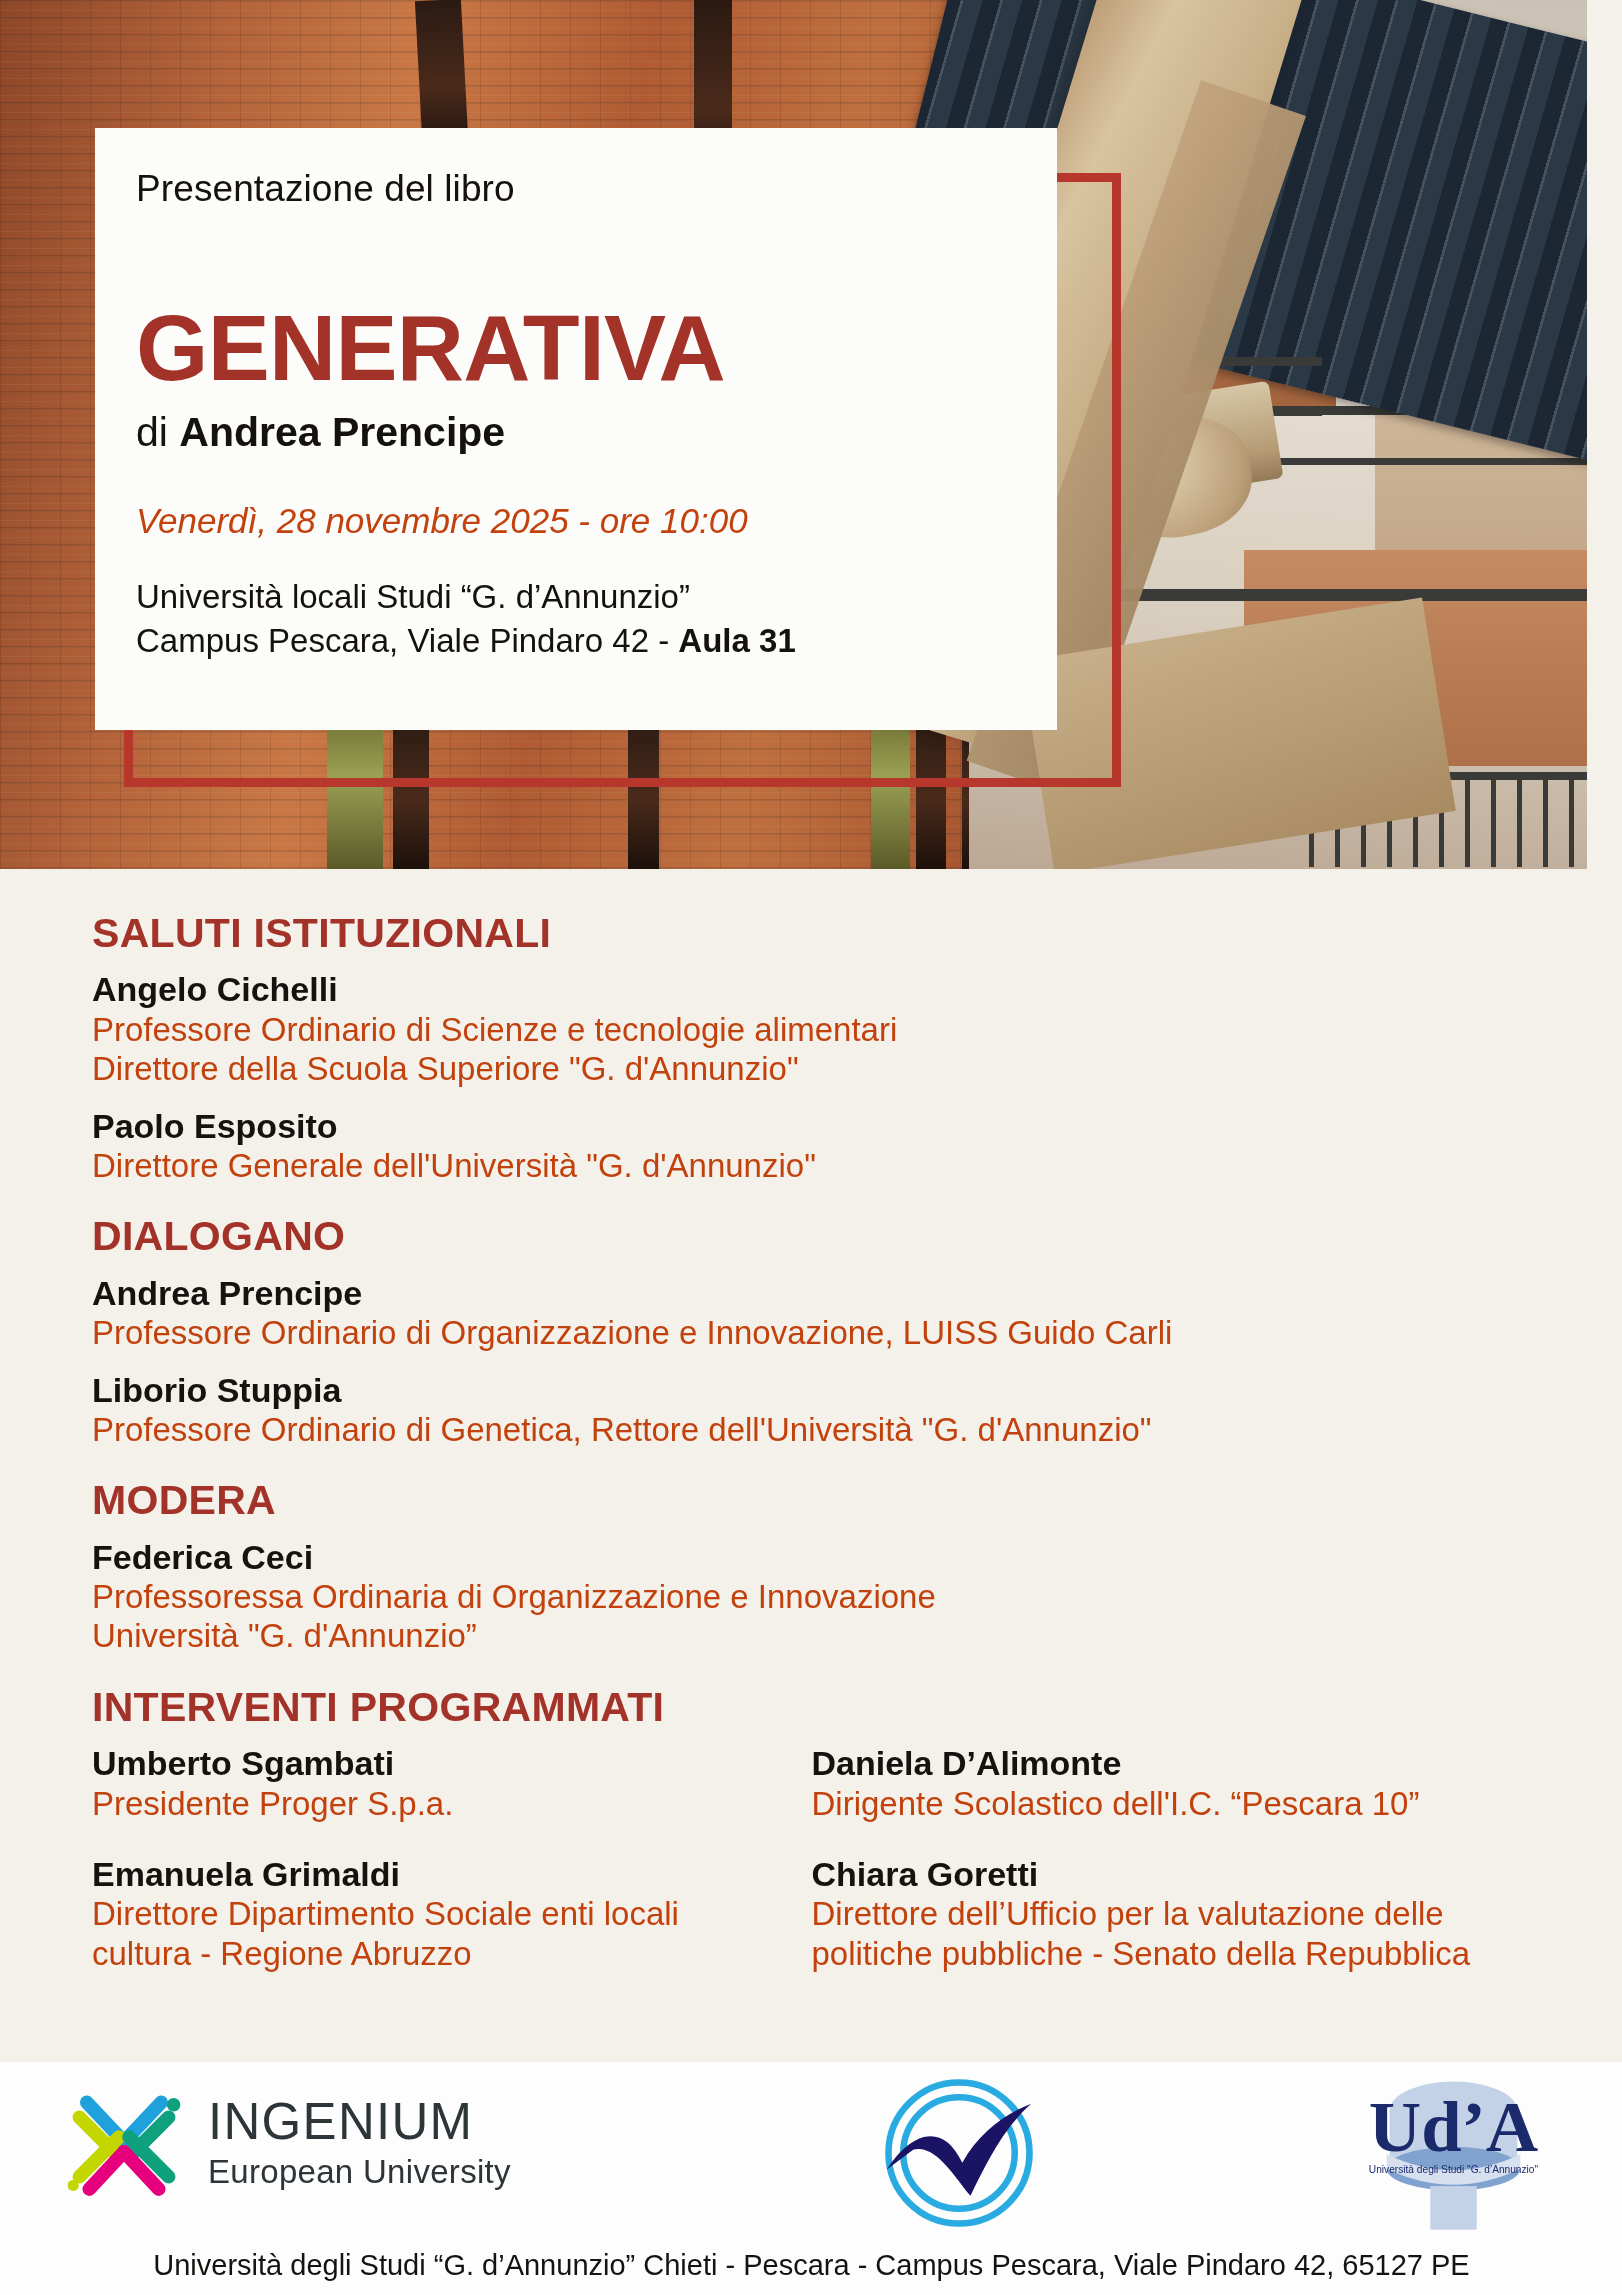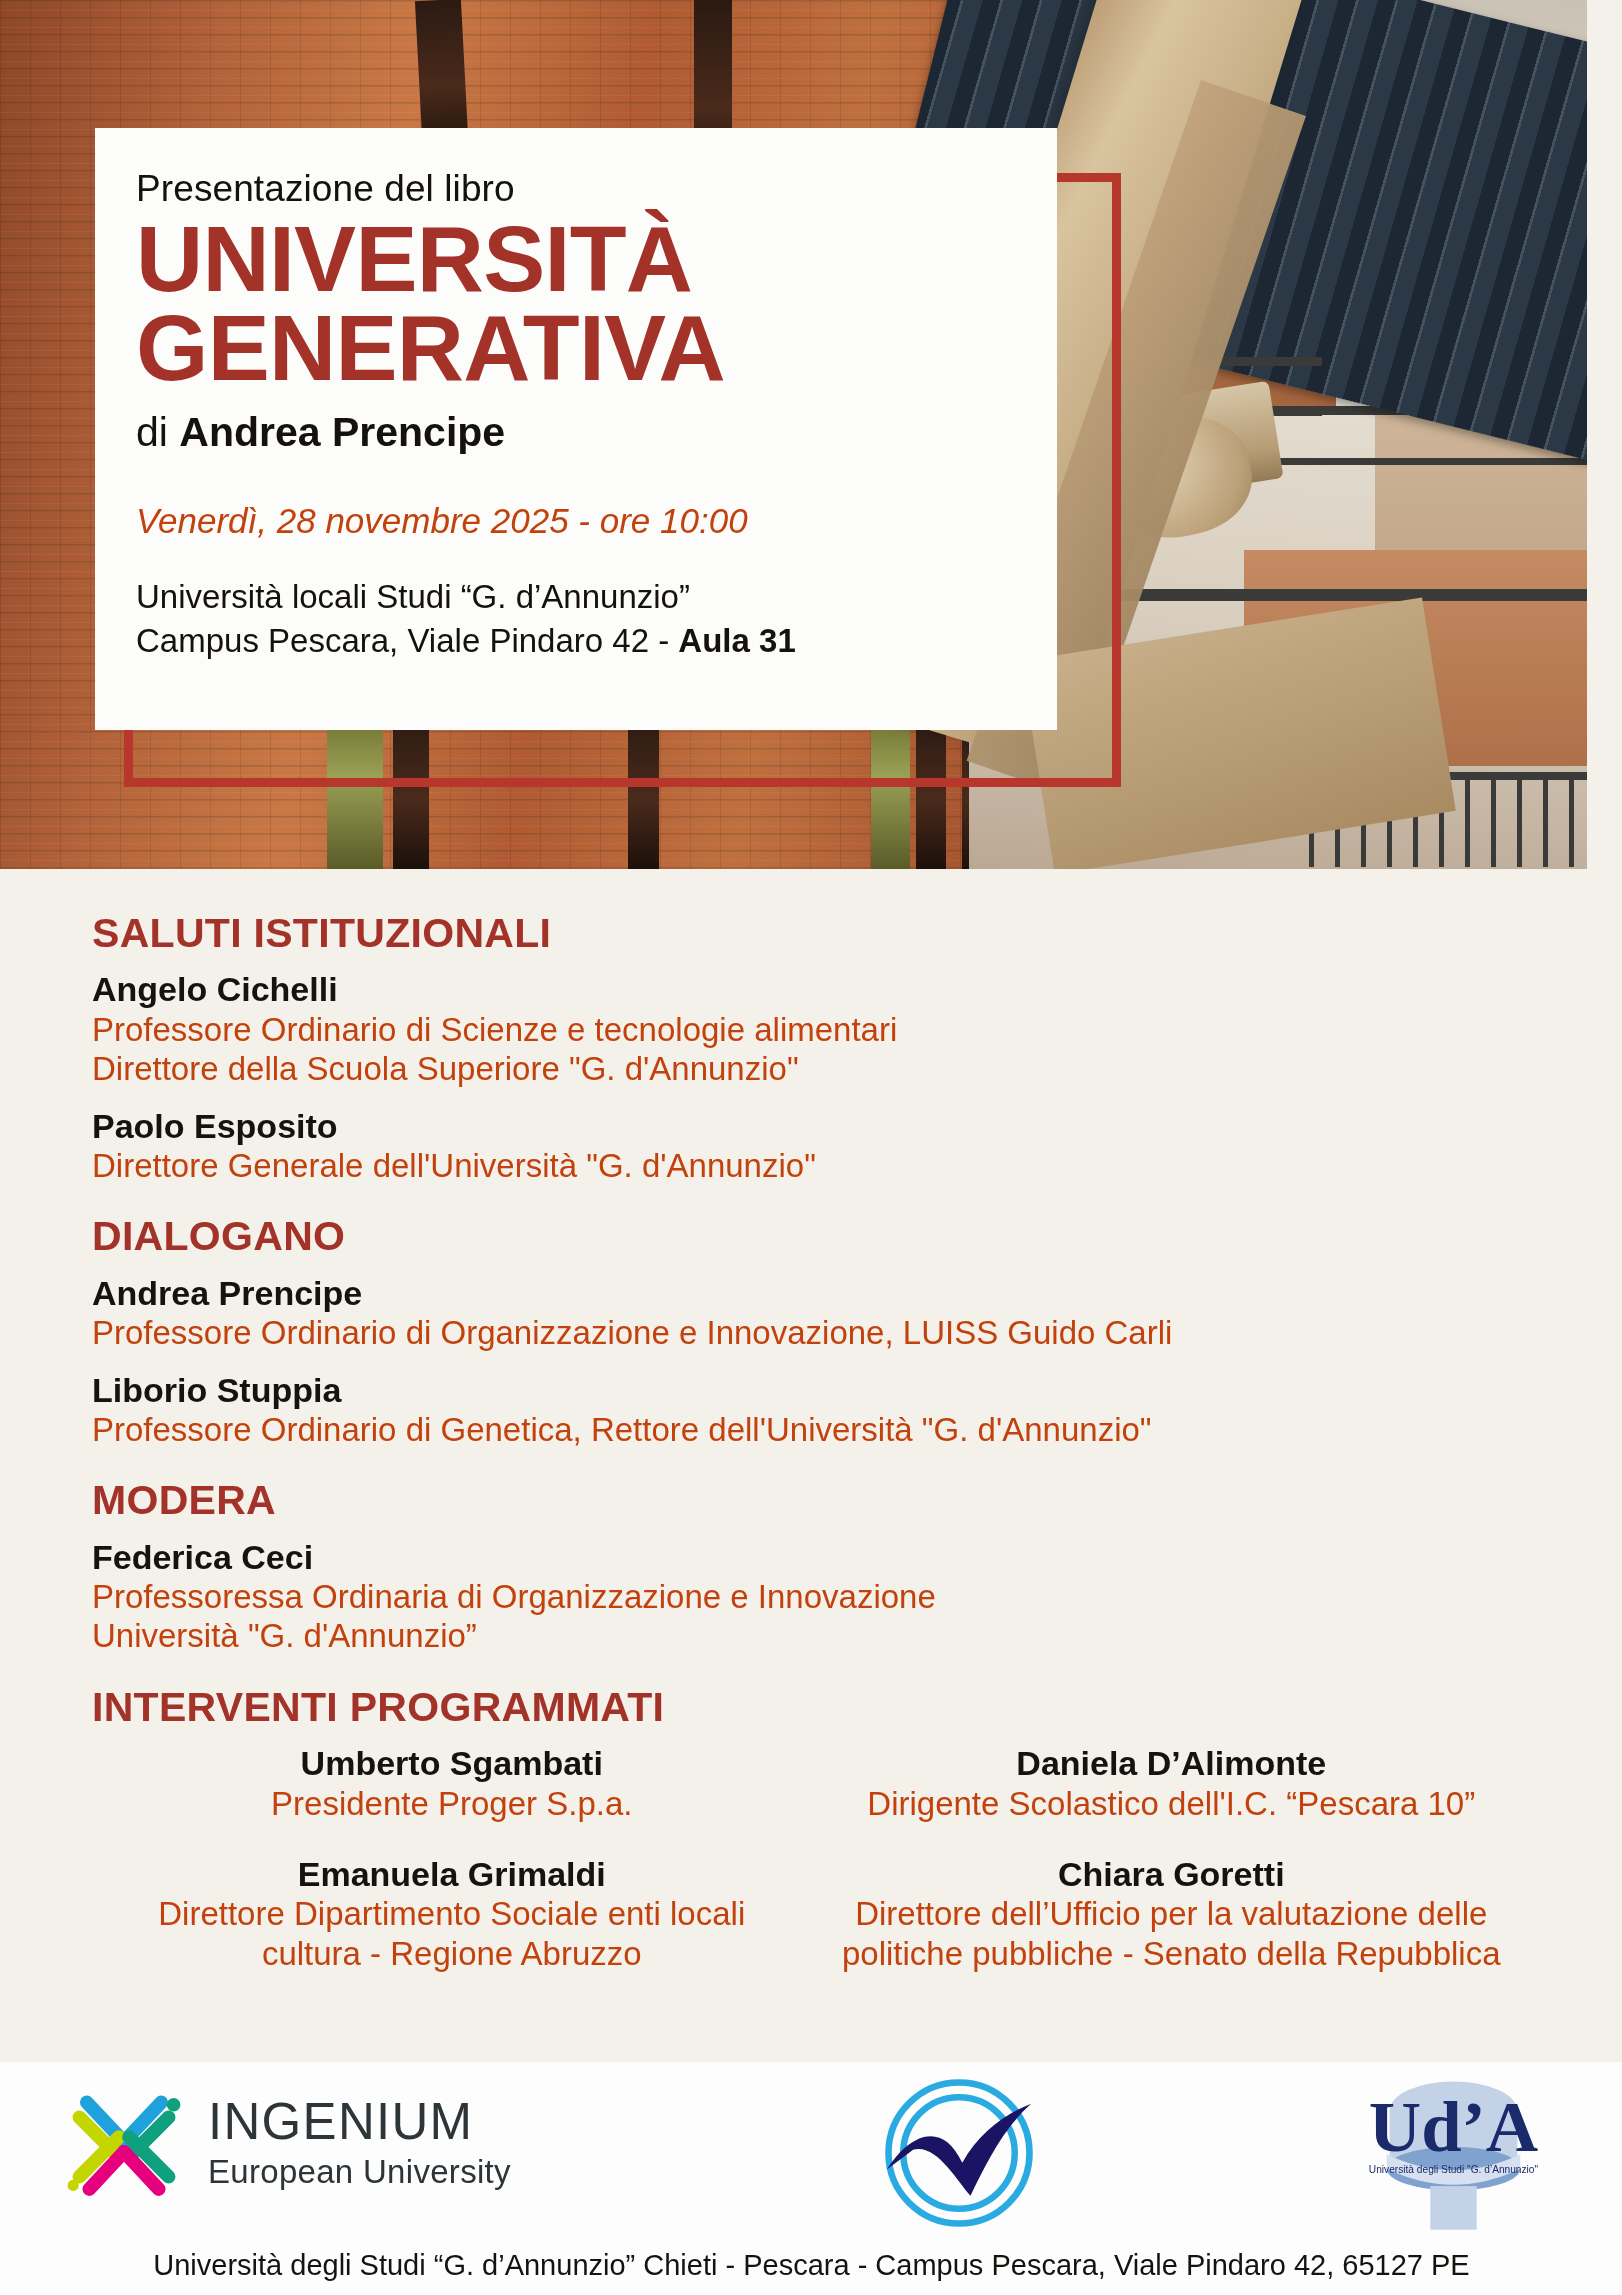--- a/index.html
+++ b/index.html
@@ -87,21 +87,21 @@
 
   h2.sec{font-size:41px;font-weight:700;color:#A33229;letter-spacing:0.3px;margin:0 0 14.4px 0;line-height:1.05;}
   h2.sec.gap{margin-top:30px;}
 
   .person{margin:0 0 17px 0;}
   .pname{font-size:34px;font-weight:700;color:#15120F;line-height:1.18;margin:0;}
   .prole{font-size:33px;color:#c2410c;line-height:1.2;margin:0;}
 
   .cols{display:flex;gap:0;margin-top:2.6px;}
   .col{width:50%;}
-  .col .person{margin-bottom:31px;text-align:center;}
+  .col .person{margin-bottom:31px;}
 
   
   .footer{position:absolute;left:0;top:2062px;width:1623px;height:234px;background:#FDFDFD;}
   .logos{position:relative;height:177px;}
 
   .ingenium{position:absolute;left:62px;top:18.3px;display:flex;align-items:center;gap:22px;}
   .ing-mark{width:124px;height:124px;position:relative;}
   .ing-txt{display:flex;flex-direction:column;line-height:1;}
   .ing-name{font-size:51px;font-weight:400;color:#2E3538;letter-spacing:1.3px;}
   .ing-sub{font-size:33px;color:#2E3538;letter-spacing:0.3px;margin-top:7.9px;}
@@ -151,21 +151,21 @@
   <div class="wing"></div>
   <div class="wing2"></div>
   <div class="pedestal"></div>
 
   <div class="red-frame"></div>
 
   <div class="card">
     <div class="card-inner">
       <p class="kicker">Presentazione del libro</p>
       <h1 class="booktitle">
-        <span>UNIVERSITÀ</span><br>
+        <br>
         <span>GENERATIVA</span>
       </h1>
       <p class="byline"><span>di </span><b>Andrea Prencipe</b></p>
       <p class="when">Venerdì, 28 novembre 2025 - ore 10:00</p>
       <p class="where">
         <span>Università locali Studi “G. d’Annunzio”</span><br>
         <span>Campus Pescara, Viale Pindaro 42 - </span><b>Aula 31</b>
       </p>
     </div>
   </div>

